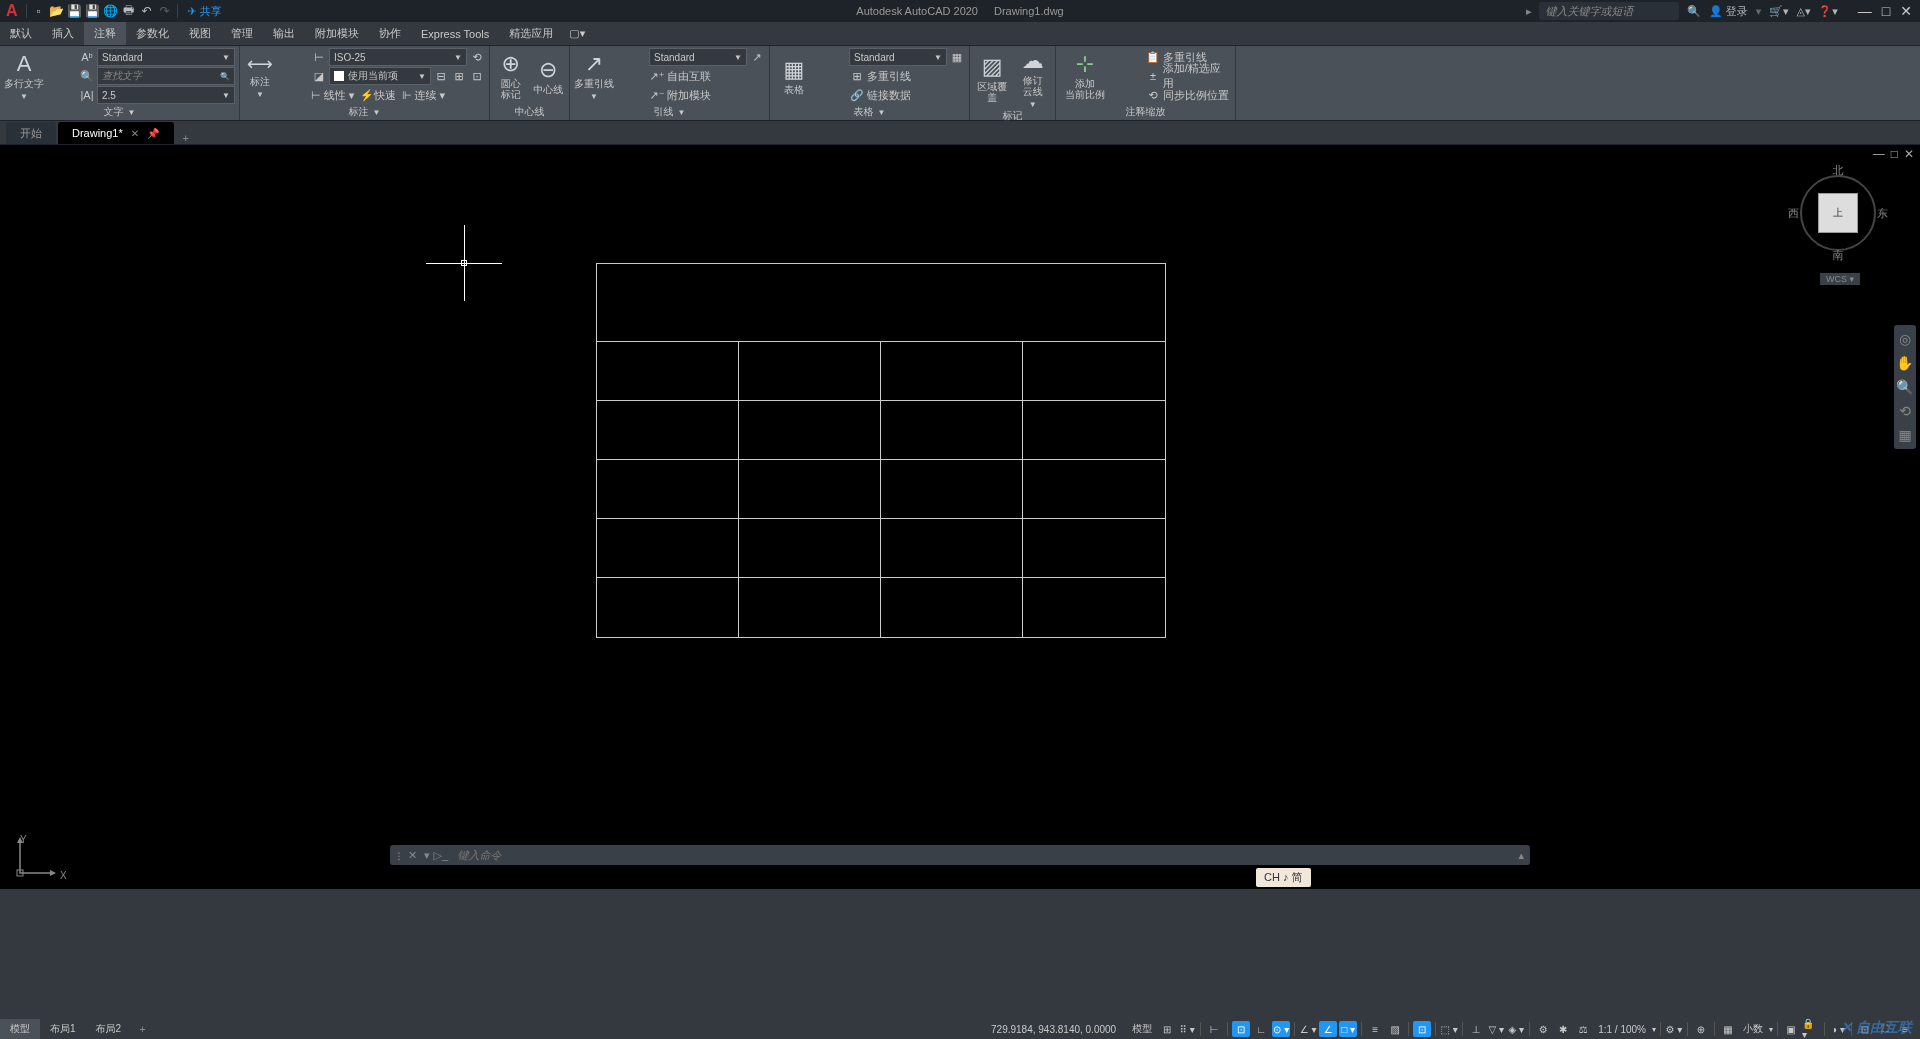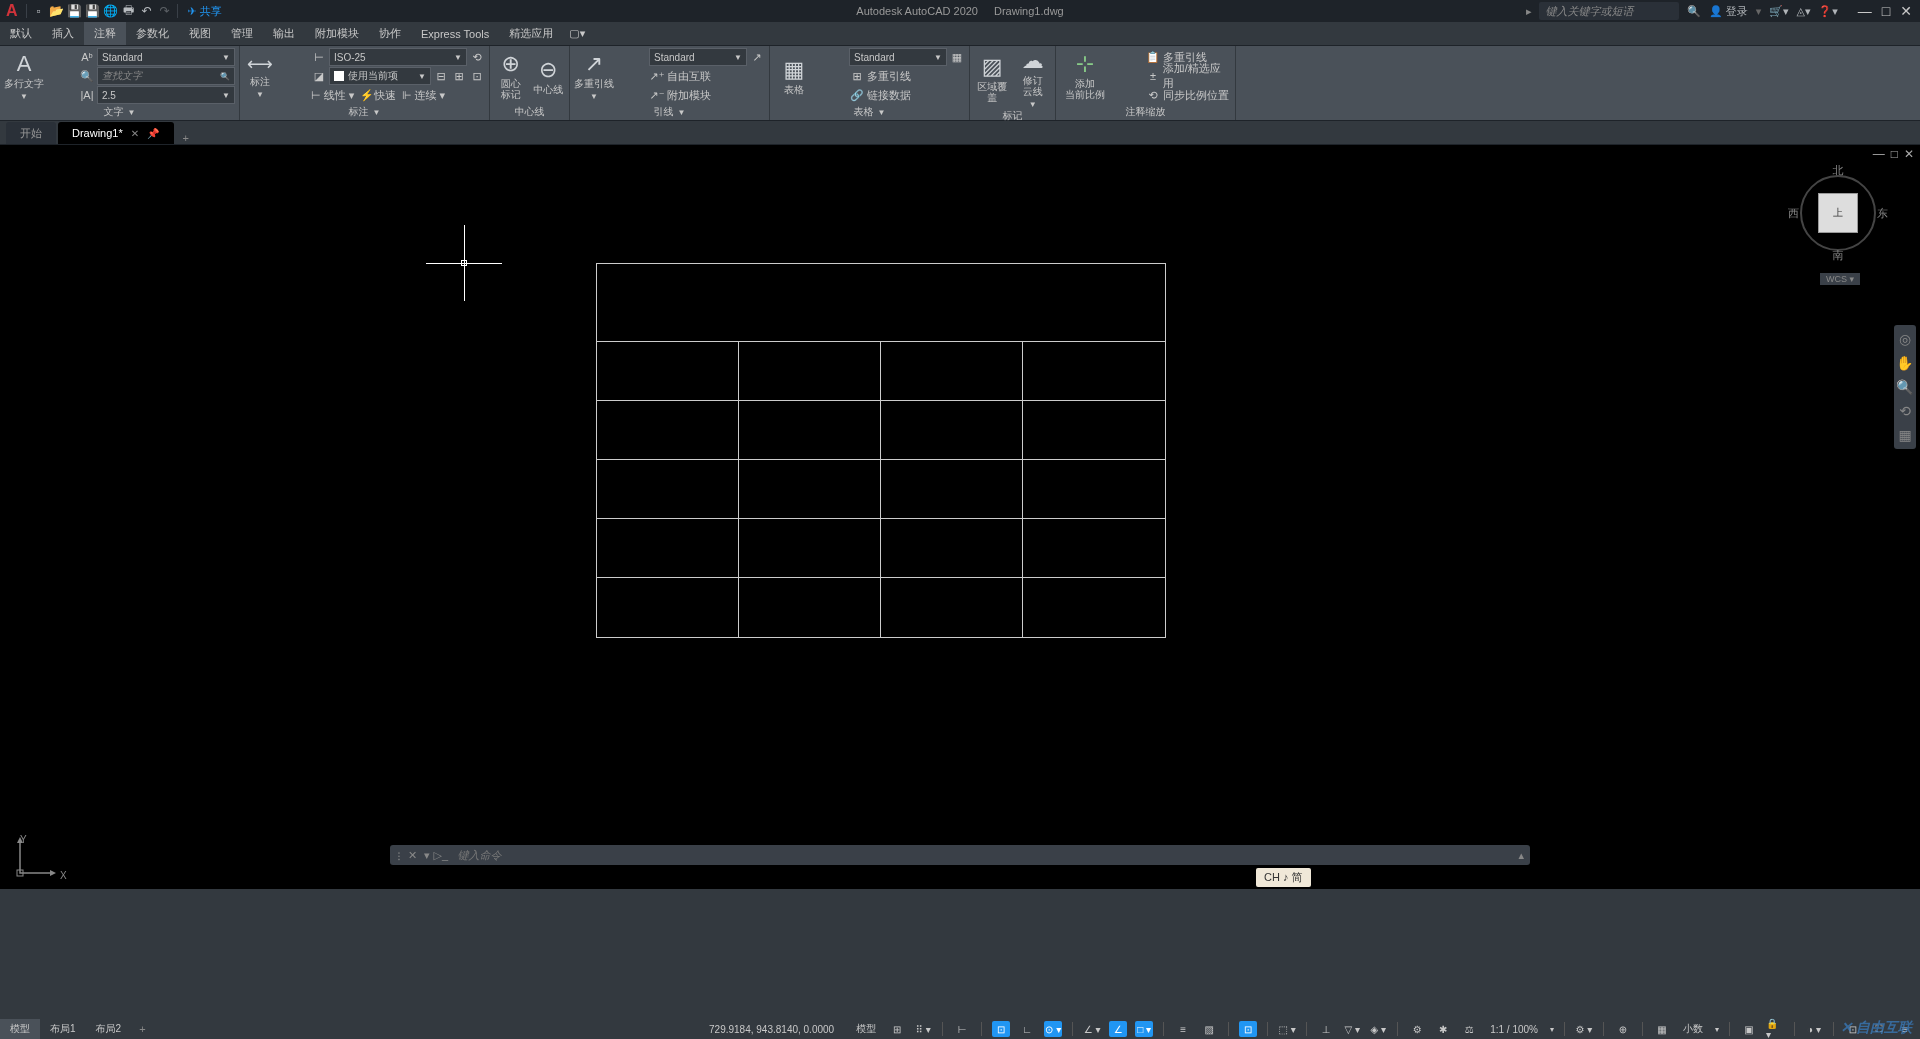--- a/index.html
+++ b/index.html
@@ -91,21 +91,21 @@
 .cmd-area .prompt { width: 20px; color: #888; }
 .cmd-area .input { flex: 1; color: #777; font-style: italic; padding-left: 4px; }
 
 
 .layout-tabs { position: absolute; bottom: 0; left: 0; height: 20px; display: flex; align-items: center; background: #33393f; }
 .layout-tabs .lt { padding: 0 10px; height: 100%; display: flex; align-items: center; cursor: pointer; font-size: 10px; }
 .layout-tabs .lt.active { background: #4a5159; }
 .layout-tabs .add { padding: 0 8px; cursor: pointer; color: #888; }
 
 
-.status-bar { position: absolute; bottom: 0; right: 0; left: 180px; height: 20px; background: #33393f; display: flex; align-items: center; justify-content: flex-end; gap: 8px; padding-right: 6px; font-size: 10px; }
+.status-bar { position: absolute; bottom: 0; right: 0; left: 180px; height: 20px; background: #33393f; display: flex; align-items: center; justify-content: flex-end; gap: 2px; padding-right: 6px; font-size: 10px; }
 .status-bar .coords { color: #c8c8c8; margin-right: 10px; }
 .status-bar .sbtn { width: 18px; height: 16px; display: flex; align-items: center; justify-content: center; cursor: pointer; color: #c8c8c8; border-radius: 2px; }
 .status-bar .sbtn.on { background: #2196f3; color: #fff; }
 .status-bar .sep { width: 1px; height: 14px; background: #555; margin: 0 2px; }
 .status-bar .txt { padding: 0 4px; }
 
 .watermark { position: absolute; bottom: 2px; right: 8px; color: #3a7fc4; font-size: 14px; font-weight: bold; opacity: 0.7; font-style: italic; }
 </style>
 </head>
 <body>

